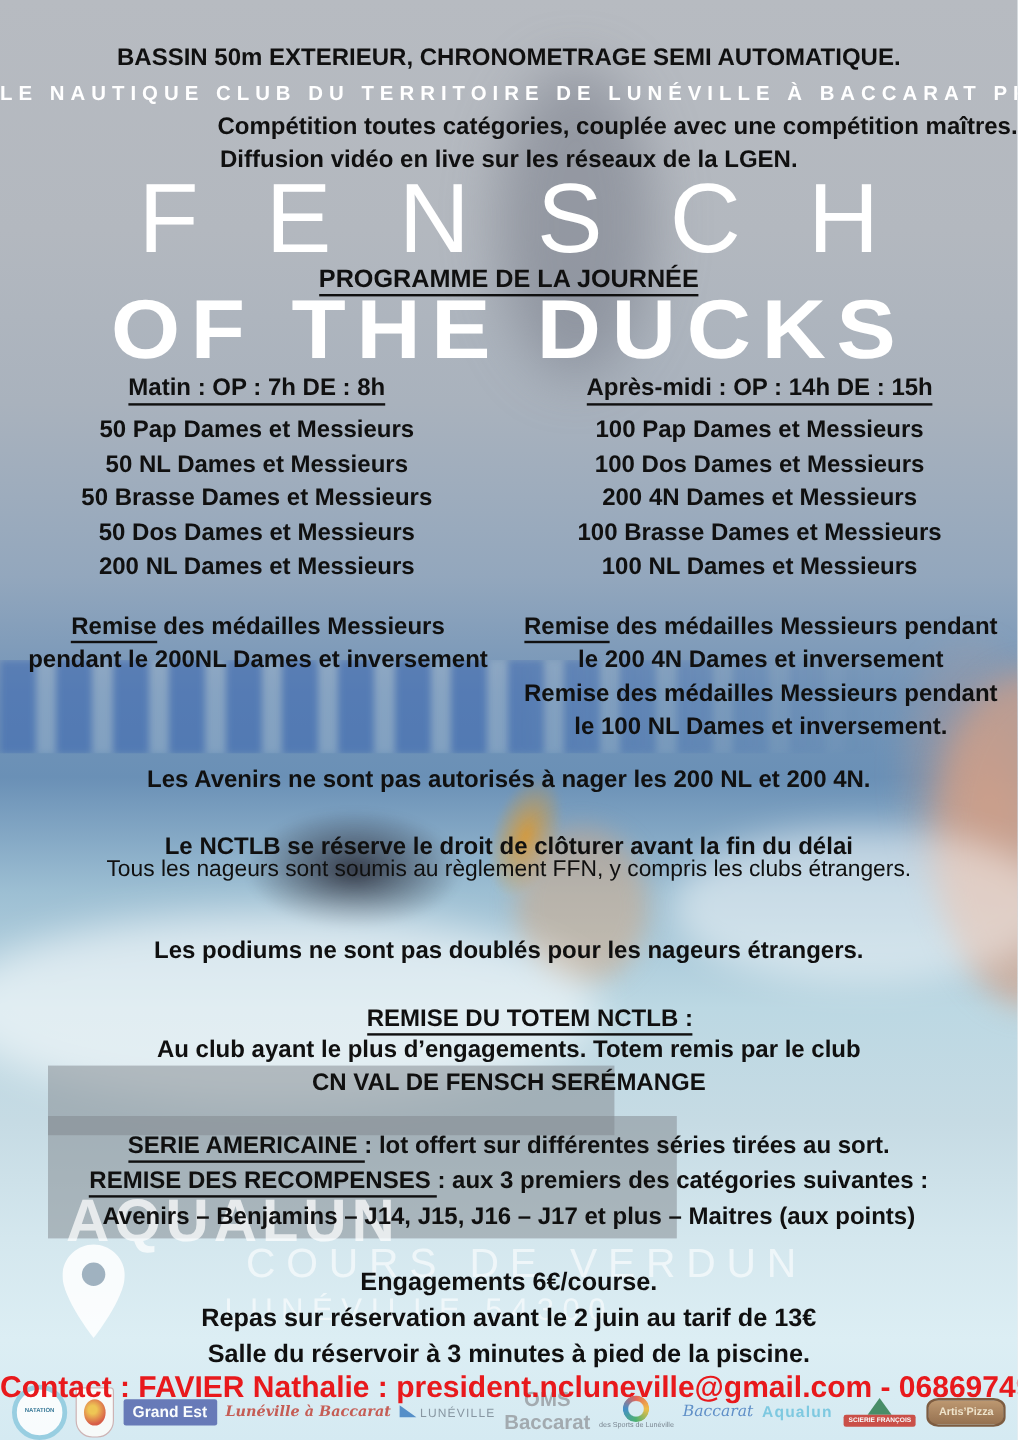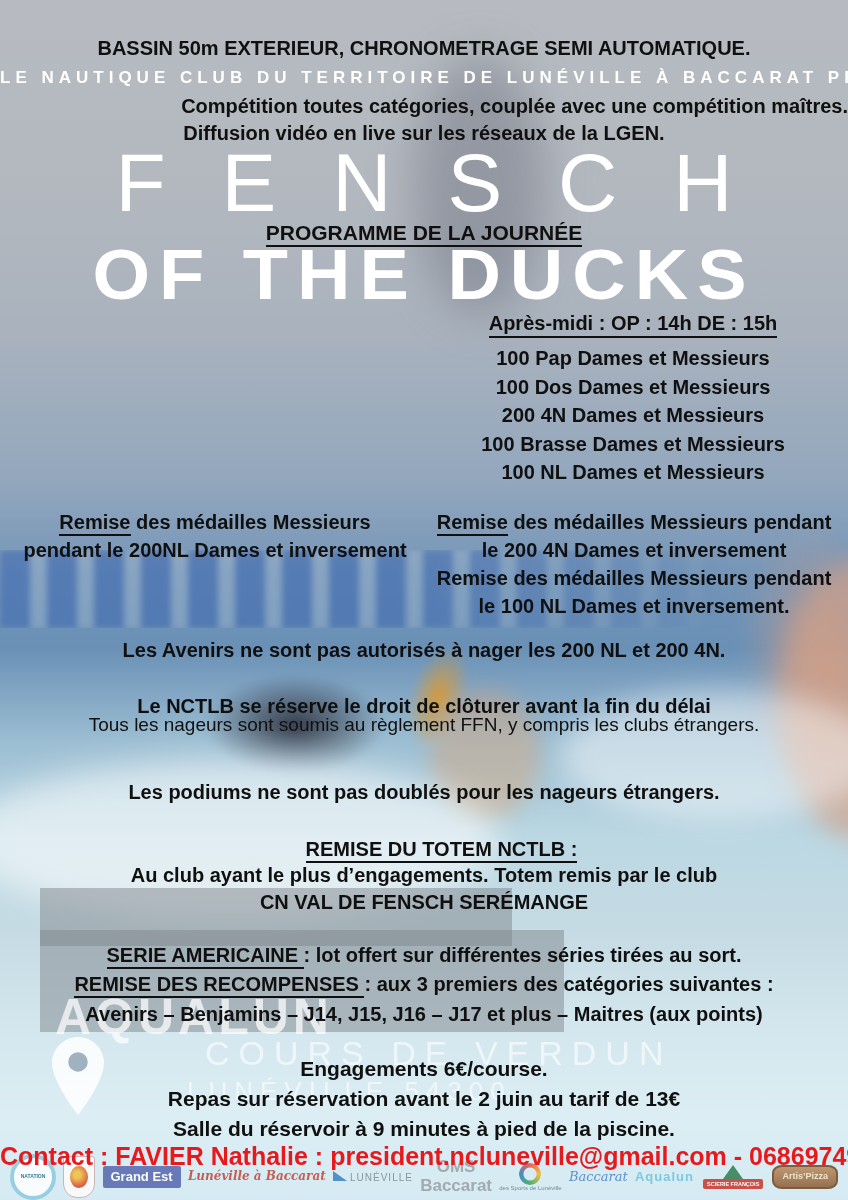--- a/index.html
+++ b/index.html
@@ -130,20 +130,28 @@
   <div class="ghost ghost-addr2">LUNÉVILLE 54300</div>
 
   <div class="abs blk h-line1">BASSIN 50m EXTERIEUR, CHRONOMETRAGE SEMI AUTOMATIQUE.</div>
   <div class="abs h-presenter">LE NAUTIQUE CLUB DU TERRITOIRE DE LUNÉVILLE À BACCARAT PRÉSENTE</div>
   <div class="abs blk h-line3">Compétition toutes catégories, couplée avec une compétition maîtres.</div>
   <div class="abs blk h-line4">Diffusion vidéo en live sur les réseaux de la LGEN.</div>
   <div class="abs t-meeting">FENSCH</div>
   <div class="abs t-programme"><span class="u">PROGRAMME DE LA JOURNÉE</span></div>
   <div class="abs t-ducks">OF THE DUCKS</div>
 
+  <div class="col col-left">
+    <span class="hdr u">Matin : OP : 7h DE : 8h</span>
+    <div class="evt">50 Pap Dames et Messieurs</div>
+    <div class="evt">50 NL Dames et Messieurs</div>
+    <div class="evt">50 Brasse Dames et Messieurs</div>
+    <div class="evt">50 Dos Dames et Messieurs</div>
+    <div class="evt">200 NL Dames et Messieurs</div>
+  </div>
   <div class="col col-right">
     <span class="hdr u">Après-midi : OP : 14h DE : 15h</span>
     <div class="evt">100 Pap Dames et Messieurs</div>
     <div class="evt">100 Dos Dames et Messieurs</div>
     <div class="evt">200 4N Dames et Messieurs</div>
     <div class="evt">100 Brasse Dames et Messieurs</div>
     <div class="evt">100 NL Dames et Messieurs</div>
   </div>
 
   <div class="med med-left">
@@ -165,21 +173,21 @@
   <div class="abs tot-h"><span class="u">REMISE DU TOTEM NCTLB :</span></div>
   <div class="abs tot-1">Au club ayant le plus d’engagements. Totem remis par le club</div>
   <div class="abs aw-1"><span class="u">SERIE AMERICAINE </span><span>: lot offert sur différentes séries tirées au sort.</span></div>
 
   <div class="abs tot-2">CN VAL DE FENSCH SERÉMANGE</div>
   <div class="abs aw-2"><span class="u">REMISE DES RECOMPENSES </span><span>: aux 3 premiers des catégories suivantes :</span></div>
   <div class="abs aw-3">Avenirs – Benjamins – J14, J15, J16 – J17 et plus – Maitres (aux points)</div>
 
   <div class="abs fee-1">Engagements 6€/course.</div>
   <div class="abs fee-2">Repas sur réservation avant le 2 juin au tarif de 13€</div>
-  <div class="abs fee-3">Salle du réservoir à 9 minutes à pied de la piscine.</div>
+  <div class="abs fee-3">Salle du réservoir à 3 minutes à pied de la piscine.</div>
 
   <div class="abs contact">Contact : FAVIER Nathalie : president.ncluneville@gmail.com - 0686974915</div>
 
   <div class="logos">
     <div class="logo">
       <div class="lg-circle">NATATION</div>
     </div>
     <div class="logo lg-crest">
       <div class="dot"></div>
     </div>

